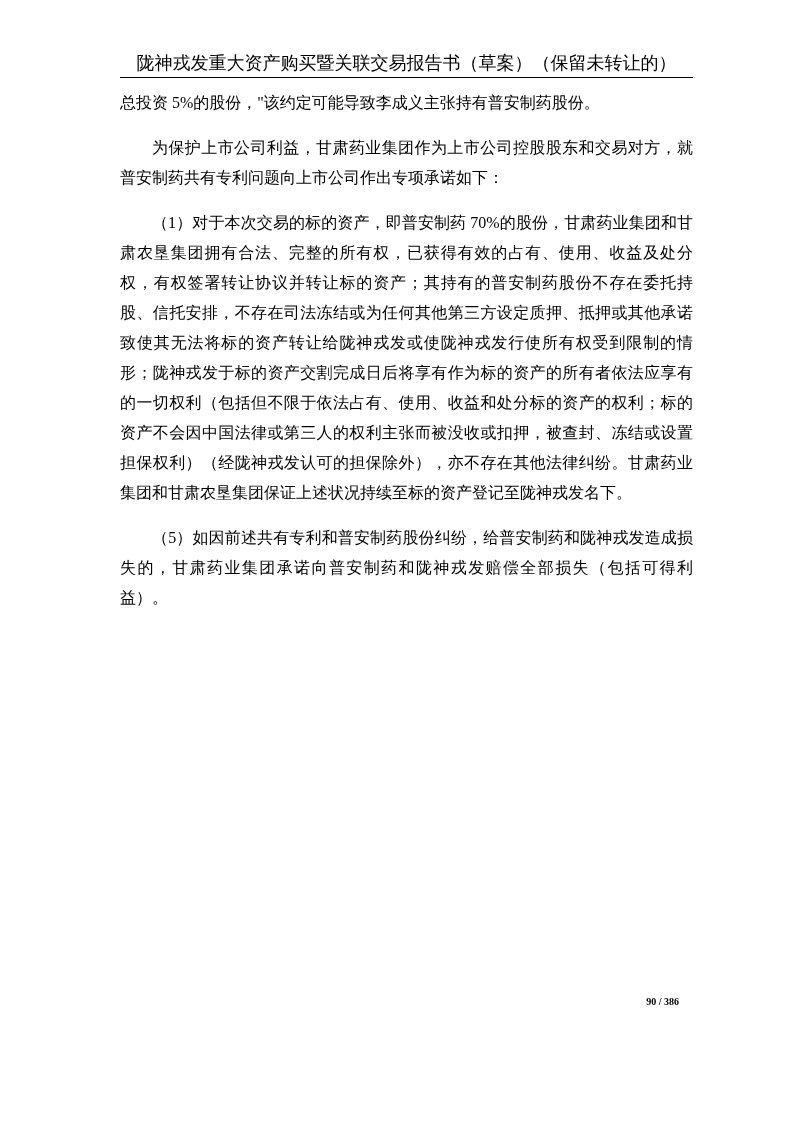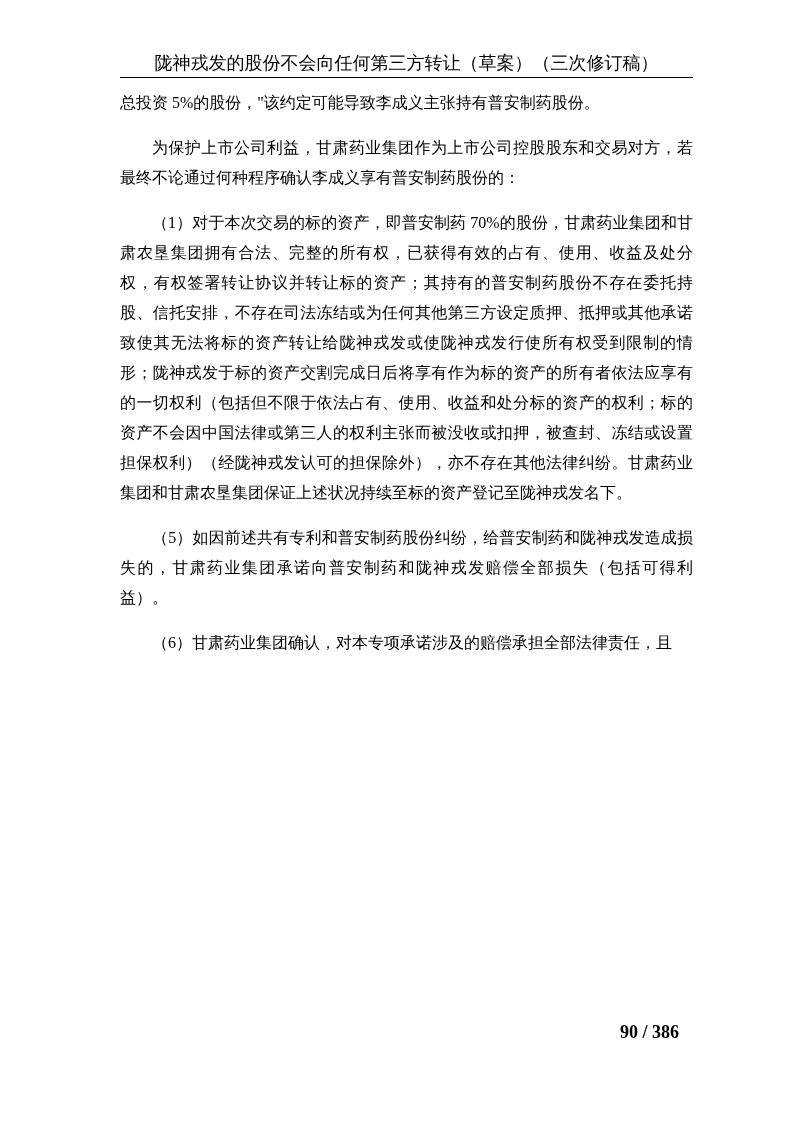--- a/index.html
+++ b/index.html
@@ -47,43 +47,42 @@
     margin: 15px 0 0 0;
   }
   .doc-body p.para:first-child {
     margin-top: 0;
   }
   .doc-body p.indent {
     text-indent: 32px;
   }
   .footer {
     position: absolute;
-    top: 1024px;
+    top: 994px;
     right: 114px;
-    font-size: 18px;
+    font-size: 10px;
     font-weight: bold;
     line-height: 16px;
   }
 </style>
 </head>
 <body>
 
 <div class="page">
 
   <div class="header">
     <span class="h-left">陇神戎发</span>
-    <span class="h-right">的股份不会向任何第三方转让（草案）（三次修订稿）</span>
+    <span class="h-right">重大资产购买暨关联交易报告书（草案）（保留未转让的）</span>
   </div>
 
   <div class="doc-body">
 
   <p class="para">总投资 5%的股份，"该约定可能导致李成义主张持有普安制药股份。</p>
-      <p class="para indent">为保护上市公司利益，甘肃药业集团作为上市公司控股股东和交易对方，若最终不论通过何种程序确认李成义享有普安制药股份的：</p>
+      <p class="para indent">为保护上市公司利益，甘肃药业集团作为上市公司控股股东和交易对方，就普安制药共有专利问题向上市公司作出专项承诺如下：</p>
       <p class="para indent">（1）对于本次交易的标的资产，即普安制药 70%的股份，甘肃药业集团和甘肃农垦集团拥有合法、完整的所有权，已获得有效的占有、使用、收益及处分权，有权签署转让协议并转让标的资产；其持有的普安制药股份不存在委托持股、信托安排，不存在司法冻结或为任何其他第三方设定质押、抵押或其他承诺致使其无法将标的资产转让给陇神戎发或使陇神戎发行使所有权受到限制的情形；陇神戎发于标的资产交割完成日后将享有作为标的资产的所有者依法应享有的一切权利（包括但不限于依法占有、使用、收益和处分标的资产的权利；标的资产不会因中国法律或第三人的权利主张而被没收或扣押，被查封、冻结或设置担保权利）（经陇神戎发认可的担保除外），亦不存在其他法律纠纷。甘肃药业集团和甘肃农垦集团保证上述状况持续至标的资产登记至陇神戎发名下。</p>
       <p class="para indent">（5）如因前述共有专利和普安制药股份纠纷，给普安制药和陇神戎发造成损失的，甘肃药业集团承诺向普安制药和陇神戎发赔偿全部损失（包括可得利益）。</p>
-      <p class="para indent">（6）甘肃药业集团确认，对本专项承诺涉及的赔偿承担全部法律责任，且</p>
     </div>
 
   <div class="footer">
     <span>90 / 386</span>
   </div>
 
 </div>
 
 </body></html>

